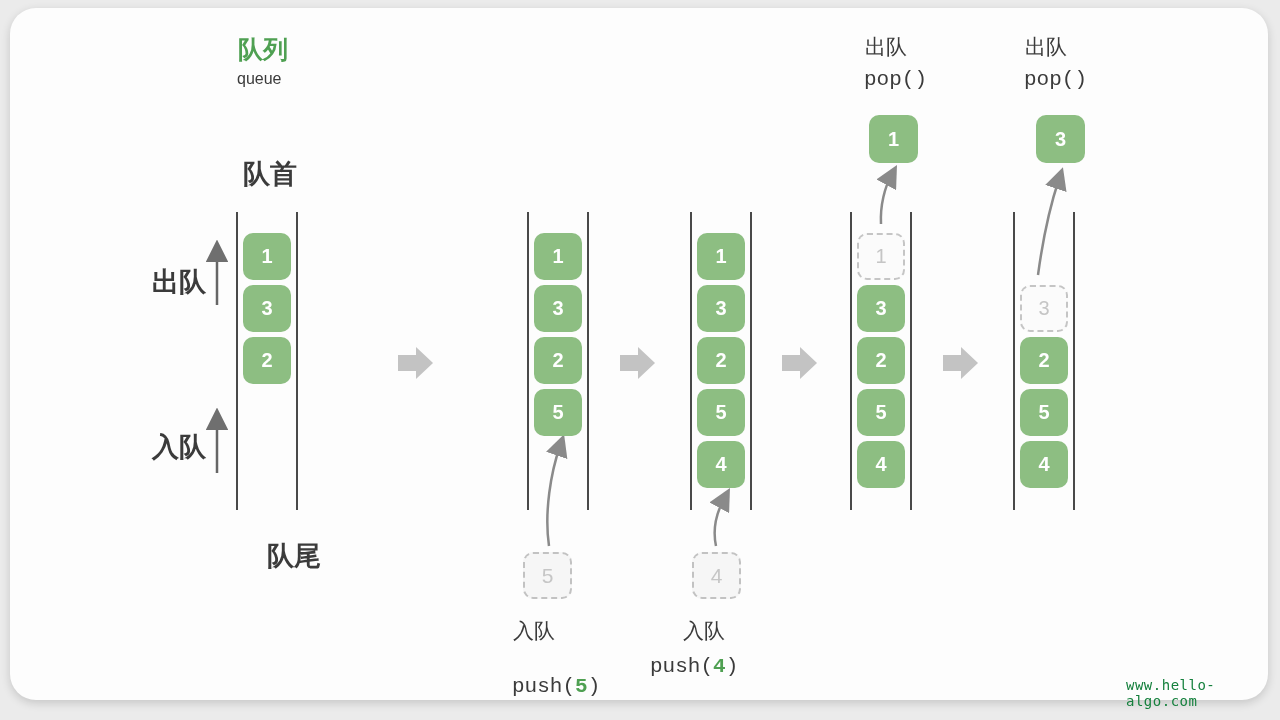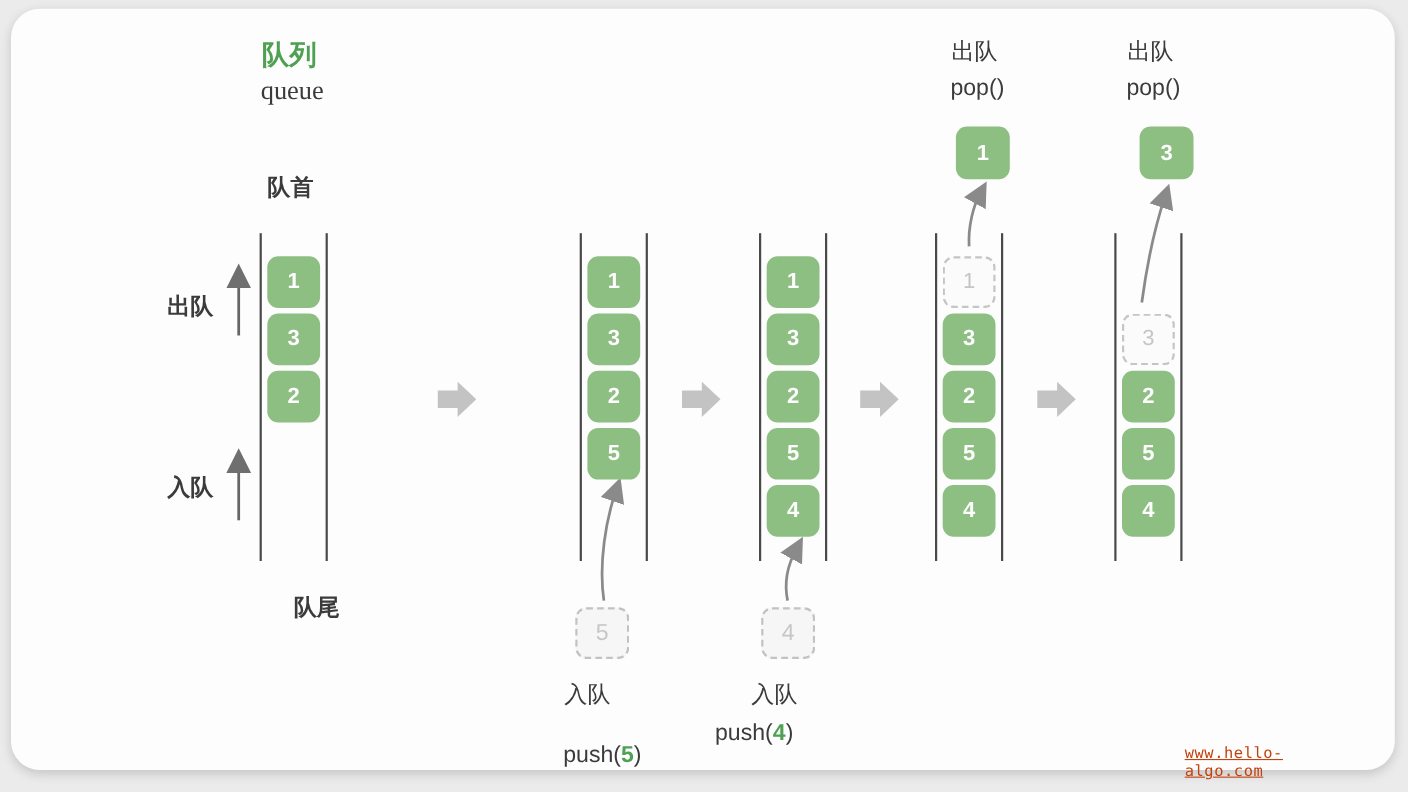--- a/index.html
+++ b/index.html
@@ -21,25 +21,25 @@
   }
   .card{
     position:absolute;left:10px;top:8px;width:1258px;height:692px;
     background:#fdfdfd;border-radius:26px;
     box-shadow:0 3px 10px rgba(0,0,0,0.16);
   }
   .canvas{position:absolute;left:0;top:0;width:1153px;height:720px;border-radius:32px;}
   svg.overlay{position:absolute;left:0;top:0;width:1280px;height:720px;pointer-events:none;}
 
   .title-zh{position:absolute;left:238px;top:33px;font-size:25px;font-weight:bold;color:var(--green-accent);}
-  .title-en{position:absolute;left:237px;top:70px;font-size:24px;color:var(--text-dark);font-family:Liberation Serif, serif;}
+  .title-en{position:absolute;left:237px;top:70px;font-size:16px;color:var(--text-dark);font-family:Liberation Sans, sans-serif;}
 
-  .lbl-bold{position:absolute;font-size:21px;font-weight:bold;color:var(--text-dark);}
+  .lbl-bold{position:absolute;font-size:27px;font-weight:bold;color:var(--text-dark);}
   .lbl-reg{position:absolute;font-size:21px;font-weight:400;color:var(--text-dark);}
-  .lbl-code{position:absolute;font-size:21px;color:var(--text-dark);font-family:Liberation Sans, sans-serif;}
+  .lbl-code{position:absolute;font-size:21px;color:var(--text-dark);font-family:Liberation Mono, monospace;}
   .lbl-code .arg{color:var(--green-accent);font-weight:bold;}
 
   .col{position:absolute;top:212px;width:62px;height:298px;}
   .rail{position:absolute;top:0;bottom:0;width:2px;background:#494949;}
   .rail.left{left:0;}
   .rail.right{right:0;}
   .cell{
     position:absolute;left:7px;width:48px;height:47px;border-radius:10px;
     background:var(--green-box);color:#fff;font-size:20px;font-weight:bold;
     display:flex;align-items:center;justify-content:center;
@@ -56,22 +56,22 @@
     background:#f6f6f6;border:2px dashed #c2c2c2;
     color:#c6c6c6;font-size:21px;
     display:flex;align-items:center;justify-content:center;
   }
   .popbox{
     position:absolute;width:49px;height:48px;border-radius:10px;
     background:var(--green-box);color:#fff;font-size:20px;font-weight:bold;
     display:flex;align-items:center;justify-content:center;
   }
   .watermark{
-    position:absolute;left:1077px;top:677px;font-size:14px;color:#c2410c;
-    font-family:"DejaVu Sans Mono",monospace;letter-spacing:0.5px;text-decoration:underline;
+    position:absolute;left:1126px;top:677px;font-size:14px;color:#15803d;
+    font-family:"DejaVu Sans Mono",monospace;letter-spacing:0.5px;
   }
 </style>
 </head>
 <body>
 
 <div class="card"></div>
 <div class="canvas">
 
   <svg class="overlay" viewBox="0 0 1280 720">
     <defs>

